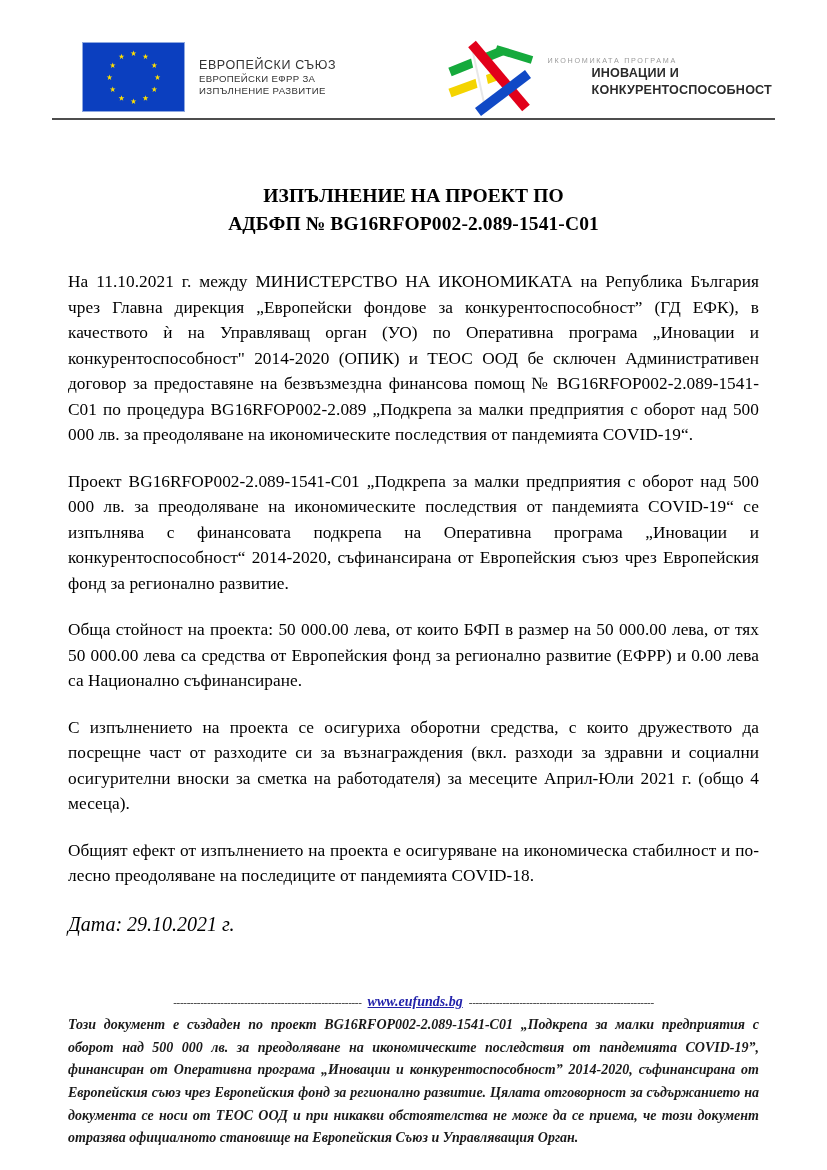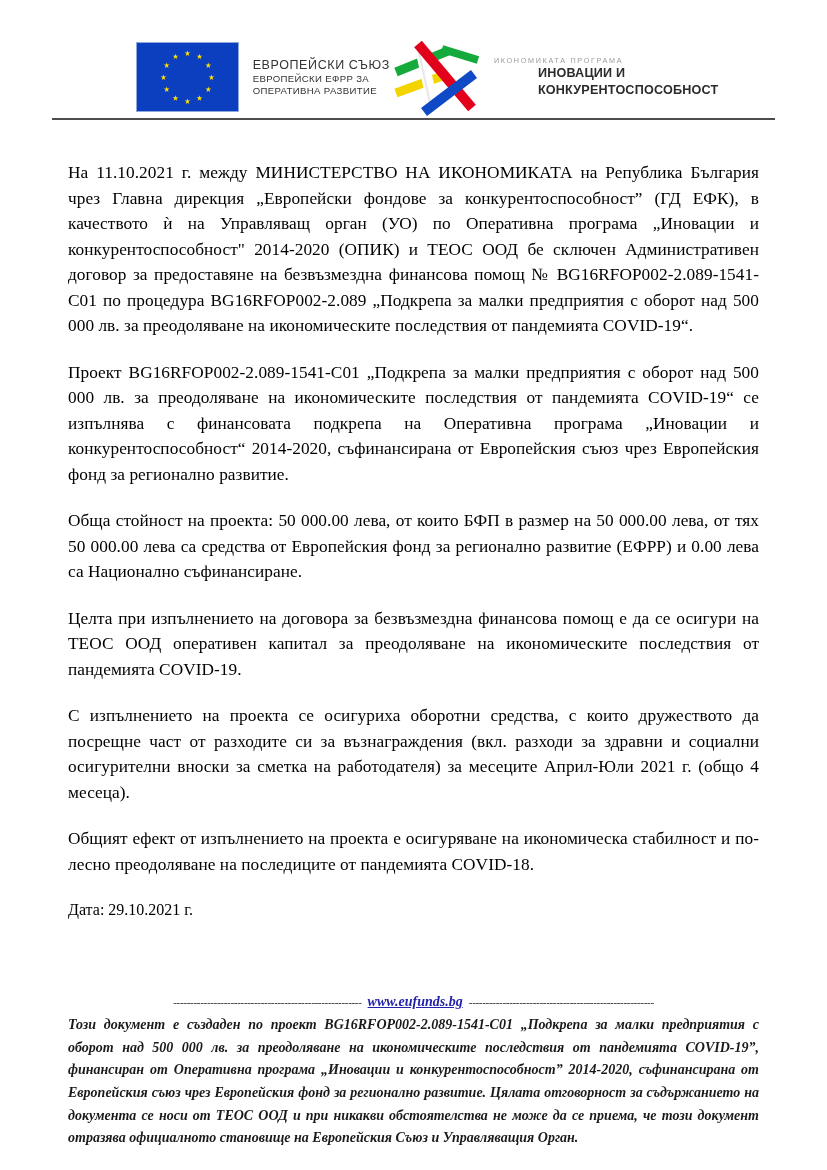--- a/index.html
+++ b/index.html
@@ -21,21 +21,21 @@
     height: 1170px;
     box-sizing: border-box;
     padding: 0;
     position: relative;
   }
 
   
   .header {
     display: flex;
     align-items: center;
-    justify-content: center;
+    justify-content: space-between;
     padding: 42px 55px 0 82px;
     box-sizing: border-box;
     height: 112px;
   }
   .logo-block {
     display: flex;
     align-items: center;
   }
   .eu-flag {
     width: 101px;
@@ -106,35 +106,36 @@
     letter-spacing: 0.1px;
   }
   .title .tl {
     display: block;
   }
 
   
   .content {
     padding: 0 68px 0 68px;
     box-sizing: border-box;
-    margin-top: 40px;
+    margin-top: 32px;
   }
   p.para {
     margin: 0 0 21px 0;
     font-size: 17.3px;
     line-height: 1.475;
     text-align: justify;
     text-justify: inter-word;
     letter-spacing: 0.05px;
   }
   p.date {
     margin: 0;
-    font-size: 16px;
+    font-size: 20px;
     line-height: 1.475;
     text-align: left;
+    font-style: italic;
   }
 
   
   .footer {
     position: absolute;
     left: 0;
     right: 0;
     bottom: 20px;
     padding: 0 58px;
     box-sizing: border-box;
@@ -226,21 +227,21 @@
               </g>
             <g transform="translate(38.5,13.7) scale(0.30)">
                 <polygon points="0,-10 2.24,-3.09 9.51,-3.09 3.63,1.18 5.88,8.09 0,3.82 -5.88,8.09 -3.63,1.18 -9.51,-3.09 -2.24,-3.09"></polygon>
               </g>
           </g>
         </svg>
       </div>
       <div class="eu-text">
         <div class="l1">ЕВРОПЕЙСКИ СЪЮЗ</div>
         <div class="l2">ЕВРОПЕЙСКИ ЕФРР ЗА</div>
-        <div class="l3">ОПЕРАТИВНА РАЗВИТИЕ</div>
+        <div class="l3">ИЗПЪЛНЕНИЕ РАЗВИТИЕ</div>
       </div>
     </div>
 
     <div class="opik-block">
       <div class="opik-mark">
         <svg viewBox="0 0 96 82" width="96" height="82" aria-hidden="true">
           <g stroke-linecap="butt" fill="none">
             <path d="M6 36 L58 15" stroke="#15aa3c" stroke-width="9"></path>
             <path d="M6 57 L58 38" stroke="#f4d400" stroke-width="9"></path>
             <path d="M30 10 L44 74" stroke="#ffffff" stroke-width="11"></path>
@@ -254,26 +255,29 @@
       <div class="opik-text">
         <div class="t1">ИКОНОМИКАТА ПРОГРАМА</div>
         <div class="t2">ИНОВАЦИИ И</div>
         <div class="t3">КОНКУРЕНТОСПОСОБНОСТ</div>
       </div>
     </div>
   </div>
 
   <hr class="header-rule">
 
+  <div class="title">
+    <span class="tl">ИЗПЪЛНЕНИЕ НА ПРОЕКТ ПО</span>
+    <span class="tl">АДБФП № BG16RFOP002-2.089-1541-C01</span>
+  </div>
 
   <div class="content">
     <p class="para">На 11.10.2021 г. между МИНИСТЕРСТВО НА ИКОНОМИКАТА на Република България чрез Главна дирекция „Европейски фондове за конкурентоспособност” (ГД ЕФК), в качеството ѝ на Управляващ орган (УО) по Оперативна програма „Иновации и конкурентоспособност" 2014-2020 (ОПИК) и ТЕОС ООД бе сключен Административен договор за предоставяне на безвъзмездна финансова помощ № BG16RFOP002-2.089-1541-C01 по процедура BG16RFOP002-2.089 „Подкрепа за малки предприятия с оборот над 500 000 лв. за преодоляване на икономическите последствия от пандемията COVID-19“.</p>
     <p class="para">Проект BG16RFOP002-2.089-1541-C01 „Подкрепа за малки предприятия с оборот над 500 000 лв. за преодоляване на икономическите последствия от пандемията COVID-19“ се изпълнява с финансовата подкрепа на Оперативна програма „Иновации и конкурентоспособност“ 2014-2020, съфинансирана от Европейския съюз чрез Европейския фонд за регионално развитие.</p>
     <p class="para">Обща стойност на проекта: 50 000.00 лева, от които БФП в размер на 50 000.00 лева, от тях 50 000.00 лева са средства от Европейския фонд за регионално развитие (ЕФРР) и 0.00 лева са Национално съфинансиране.</p>
-    <p class="para">Целта при изпълнението на договора за безвъзмездна финансова помощ е да се осигури на ТЕОС ООД оперативен капитал за преодоляване на икономическите последствия от пандемията COVID-19.</p>
     <p class="para">С изпълнението на проекта се осигуриха оборотни средства, с които дружеството да посрещне част от разходите си за възнаграждения (вкл. разходи за здравни и социални осигурителни вноски за сметка на работодателя) за месеците Април-Юли 2021 г. (общо 4 месеца).</p>
     <p class="para">Общият ефект от изпълнението на проекта е осигуряване на икономическа стабилност и по-лесно преодоляване на последиците от пандемията COVID-18.</p>
     <p class="date">Дата: 29.10.2021 г.</p>
   </div>
 
   <div class="footer">
     <div class="footer-link-row">
       <span class="dashes left">--------------------------------------------------------</span>
       <a class="eufunds" href="#">www.eufunds.bg</a>
       <span class="dashes right">-------------------------------------------------------</span>

